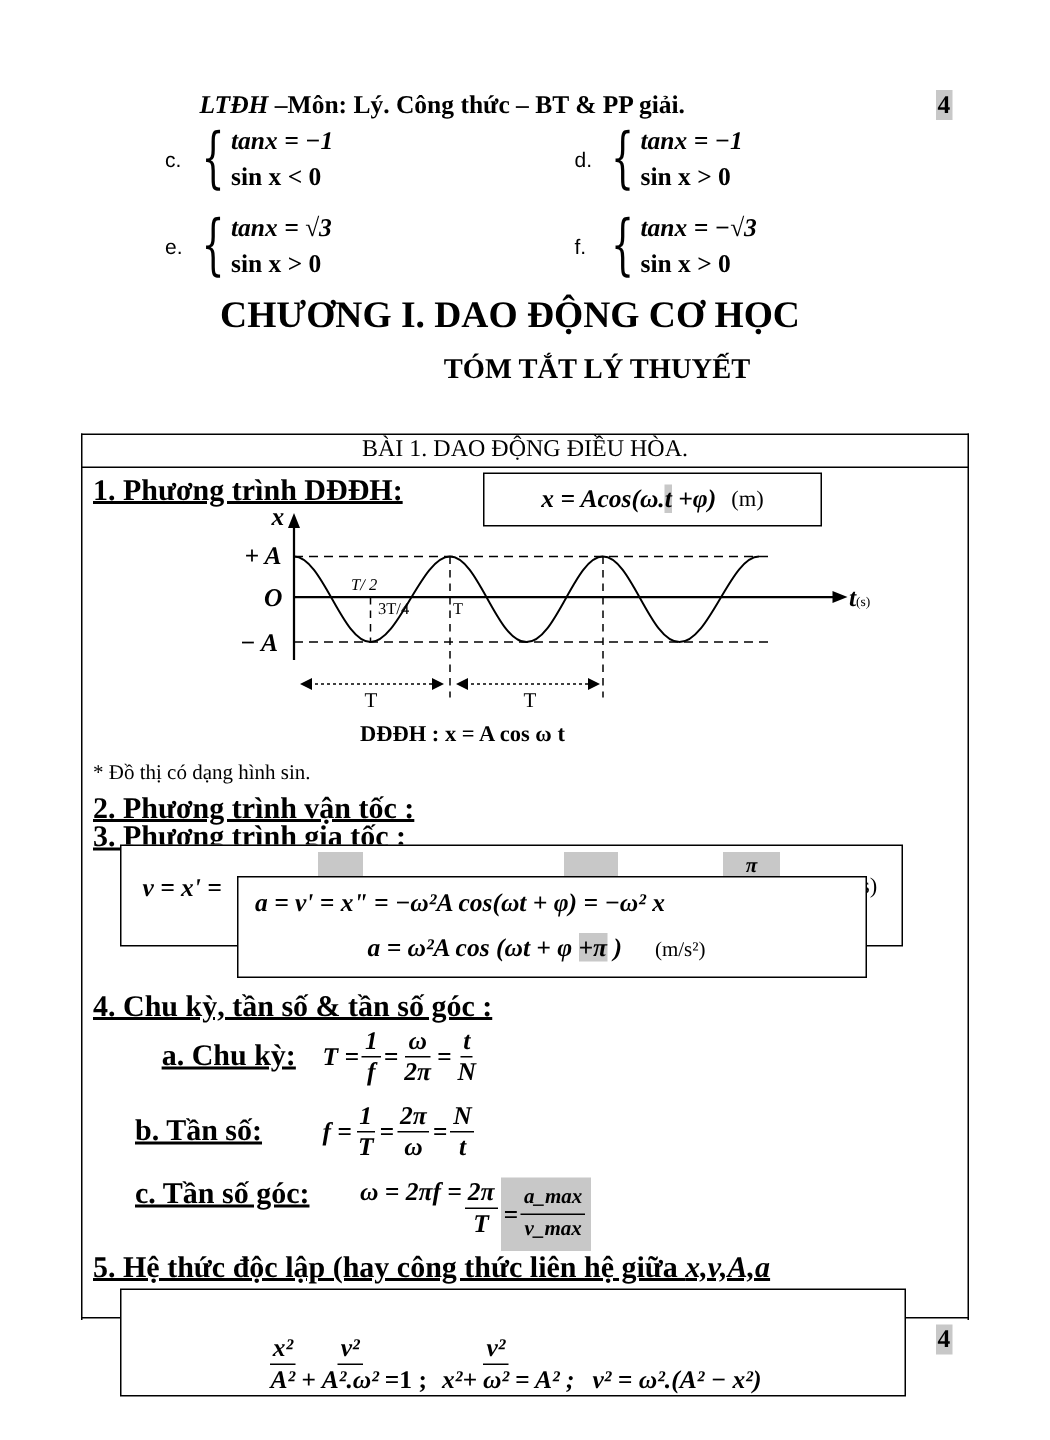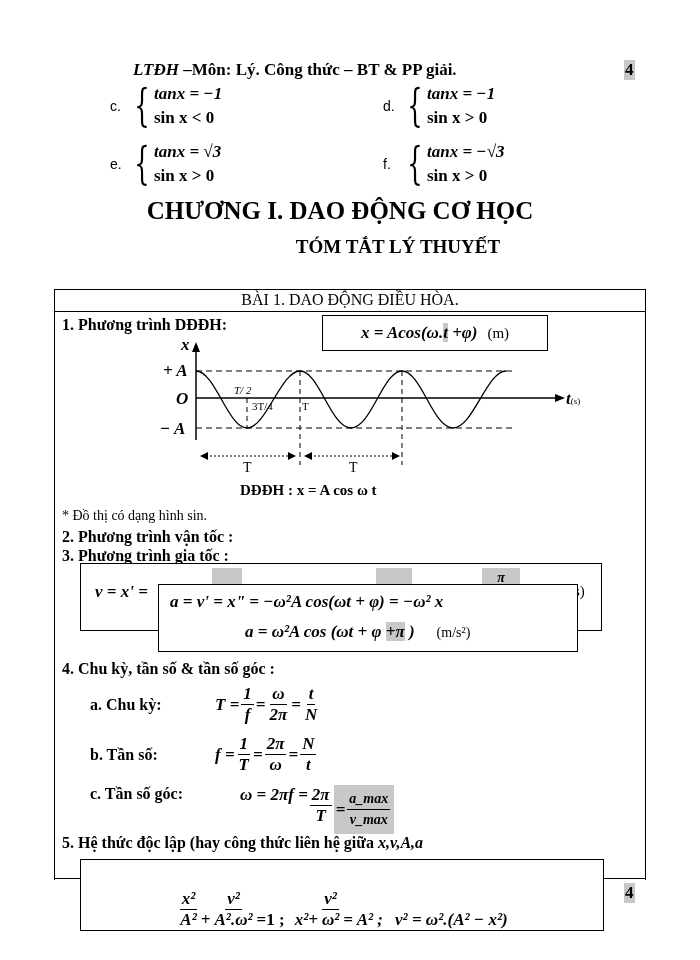--- a/index.html
+++ b/index.html
@@ -13,21 +13,21 @@
   .page-num { background: #c8c8c8; font-weight: bold; font-size: 17px; padding: 0 1px; }
   .sys { display: flex; align-items: center; }
   .sys .lbl { font-family: "Liberation Sans", sans-serif; font-size: 14px; width: 18px; }
   .sys .brace { font-size: 44px; line-height: 40px; transform: scaleX(0.55); margin-right: -2px; font-family: "DejaVu Serif", serif; }
   .sys .rows { display: flex; flex-direction: column; font-weight: bold; font-size: 17px; line-height: 24px; }
   .frac { display: inline-flex; flex-direction: column; align-items: center; vertical-align: middle; margin: 0 2px; }
   .frac .n { border-bottom: 1.5px solid #000; padding: 0 2px; line-height: 20px; }
   .frac .d { line-height: 20px; padding: 0 2px; }
   .box { border: 1.5px solid #000; background: #fff; }
   .math { font-weight: bold; font-style: italic; font-size: 17px; }
-  .heading { font-weight: bold; font-size: 16px; }
+  .heading { font-weight: bold; font-size: 20px; text-decoration: underline; }
 </style>
 </head>
 <body>
 
 <div class="abs" style="left:133px; top:60px; font-size:17px; font-weight:bold;">
   <span class="it">LTĐH</span><span> –Môn: Lý. Công thức – BT &amp; PP giải.</span>
 </div>
 <div class="abs page-num" style="left:624px; top:60px;">4</div>
 
 <div class="abs sys" style="left:110px; top:82px;">
@@ -130,21 +130,21 @@
 <div class="abs box" style="left:158px; top:584px; width:418px; height:66px;"></div>
 <div class="abs math" style="left:170px; top:592px;">a = v' = x" = −ω²A cos(ωt + φ) = −ω² x</div>
 <div class="abs" style="left:245px; top:622px;">
   <span class="math">a = ω²A cos (ωt + φ </span><span class="math hl">+π</span><span class="math"> )</span>
   <span style="font-size:14px; margin-left:18px;">(m/s²)</span>
 </div>
 
 <div class="abs heading" style="left:62px; top:660px;">4. Chu kỳ, tần số &amp; tần số góc :</div>
 
 <div class="abs" style="left:90px; top:684px; display:flex; align-items:center;">
-  <span class="heading" style="width:125px;">a. Chu kỳ:</span>
+  <span class="heading" style="width:125px;text-align:center;">a. Chu kỳ:</span>
   <span class="math">T =</span>
   <span class="frac math">
       <span class="n">1</span>
       <span class="d">f</span>
     </span>
     <span class="math">=</span>
   <span class="frac math">
       <span class="n">ω</span>
       <span class="d">2π</span>
     </span>

